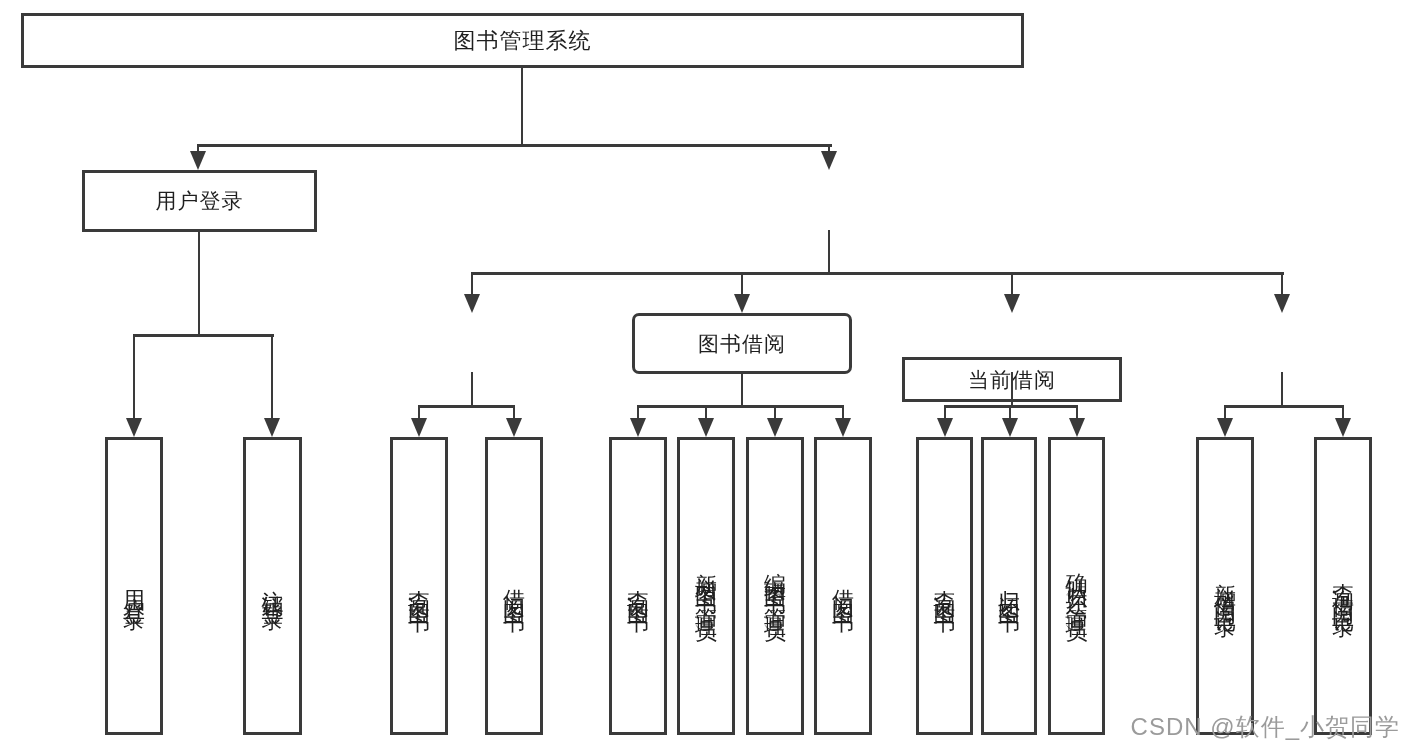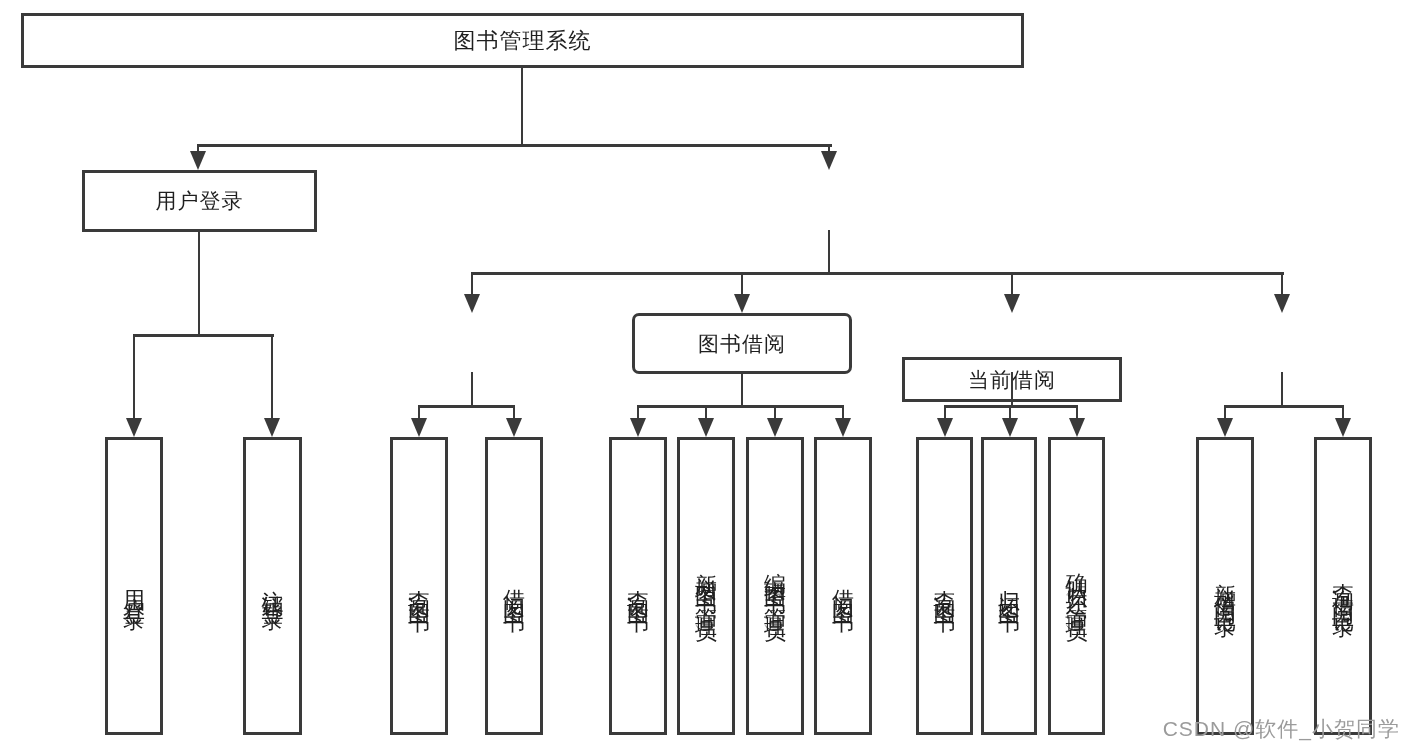--- a/index.html
+++ b/index.html
@@ -25,21 +25,21 @@
     font-size:22px;letter-spacing:7px;line-height:1;
   }
   .vline{position:absolute;width:2px;background:var(--line);}
   .hline{position:absolute;height:3px;background:var(--line);}
   .ahead{
     position:absolute;width:0;height:0;
     border-left:8px solid transparent;border-right:8px solid transparent;
     border-top:19px solid var(--line);
   }
   .watermark{
-    position:absolute;right:5px;bottom:4px;font-size:21px;
+    position:absolute;right:5px;bottom:4px;font-size:24px;
     color:var(--watermark);letter-spacing:1px;white-space:nowrap;
   }
 </style>
 </head>
 <body>
 
 <div class="stage">
 
   <div class="box hbox" style="left:21px;top:13px;width:1003px;height:55px;font-size:22px;">图书管理系统</div>
 

